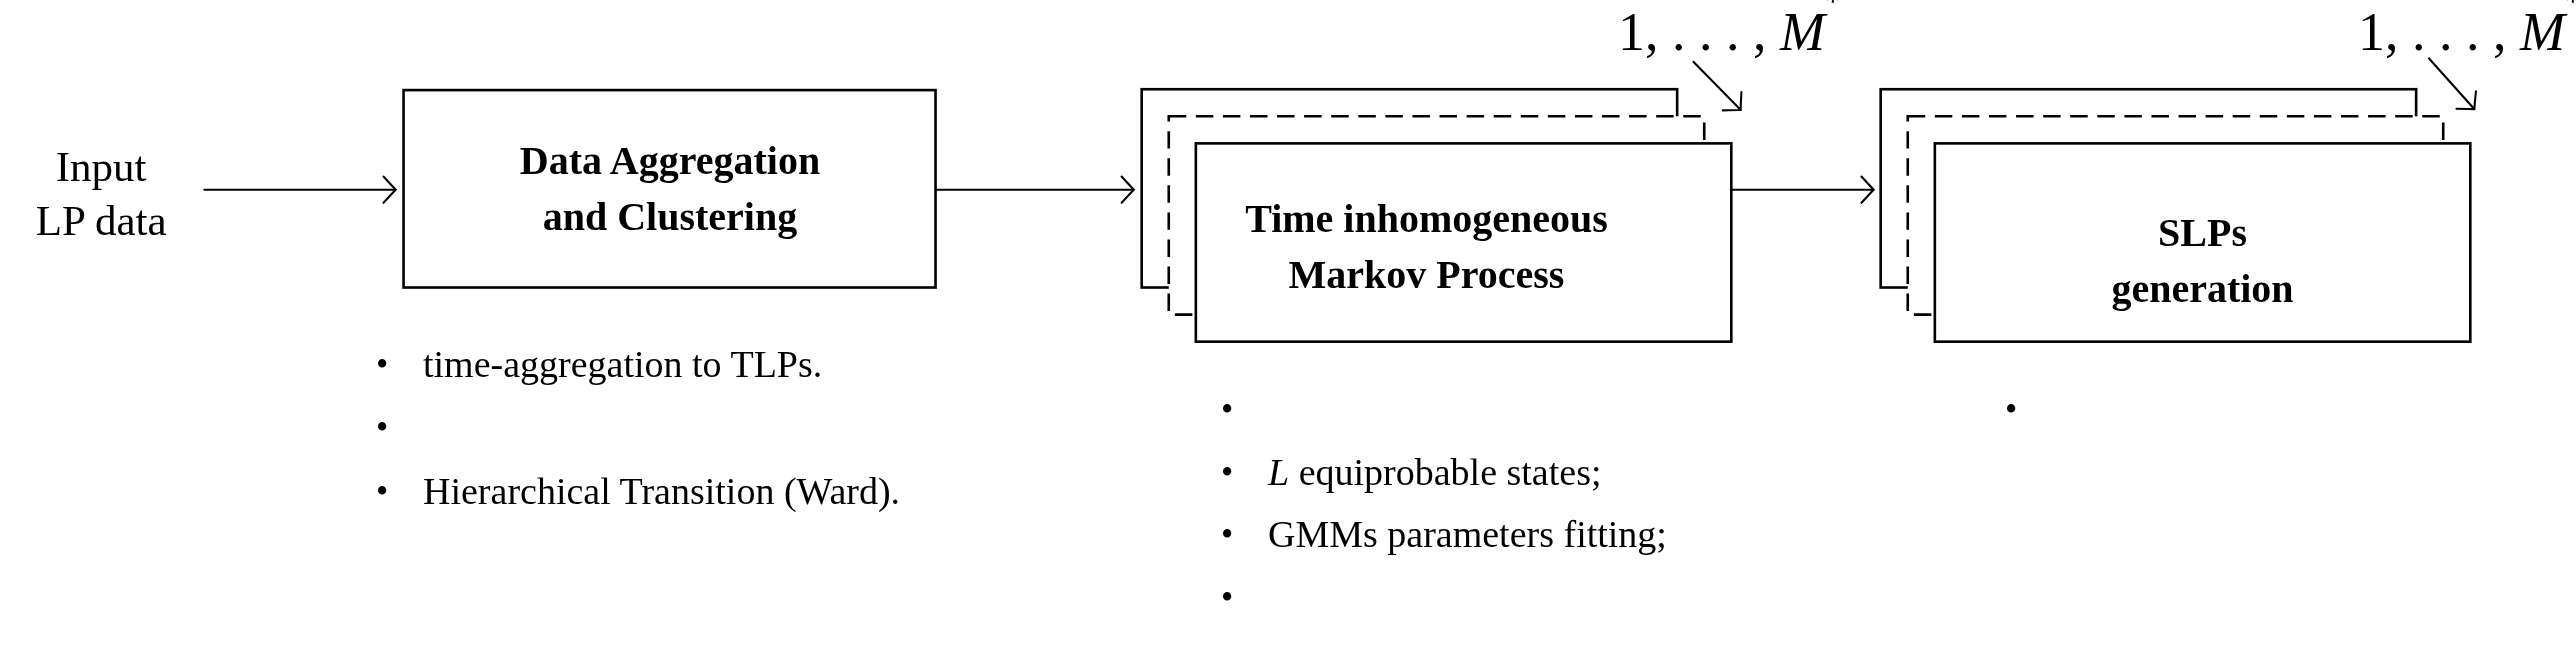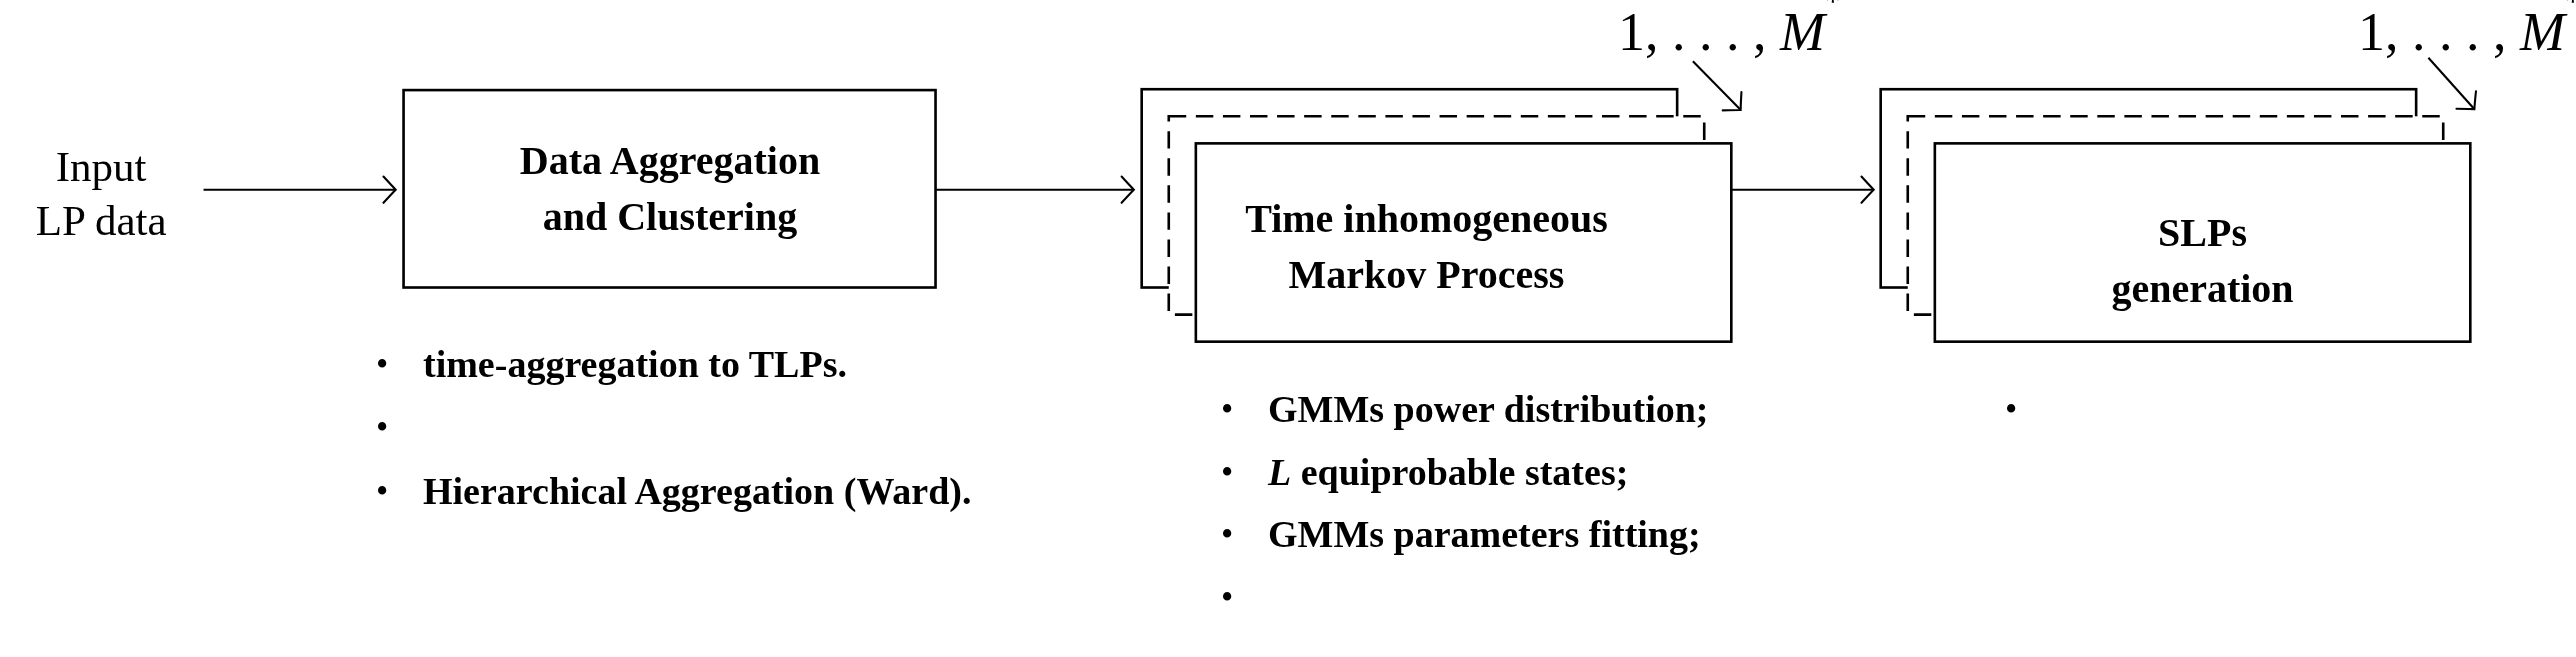--- a/index.html
+++ b/index.html
@@ -48,21 +48,21 @@
     line-height: 0;
   }
 
   .bullet-list { position: absolute; font-size: 38px; line-height: 45px; }
   .list-stage1 { left: 376px; top: 342px; }
   .list-stage2 { left: 1221px; top: 387px; }
   .list-stage3 { left: 2005px; top: 387px; }
   .bullet-item { display: flex; align-items: flex-start; margin-bottom: 17.5px; }
   .list-stage1 .bullet-item { margin-bottom: 18.3px; }
   .bullet-glyph { width: 47px; flex: 0 0 47px; font-size: 35px; line-height: 45px; }
-  .bullet-text { white-space: pre-line; font-weight: bold; }
+  .bullet-text { white-space: pre-line; }
 </style>
 </head>
 <body>
 
 <div class="page">
 
   <svg class="canvas" viewBox="0 0 2949 753" xmlns="http://www.w3.org/2000/svg">
     <defs>
       <marker id="arrowhead-to" markerUnits="userSpaceOnUse" markerWidth="40" markerHeight="40" viewBox="-20 -20 40 40" refX="-1" refY="0" orient="auto">
         <path class="arrowhead-path" d="M -14,-15 Q -4,-4 0,0 Q -4,4 -14,15"></path>
@@ -107,27 +107,26 @@
   <div class="bullet-list list-stage1">
       <div class="bullet-item">
         <span class="bullet-glyph">•</span>
         <span class="bullet-text"><span>time-aggregation to TLPs.</span></span>
       </div>
       <div class="bullet-item">
         <span class="bullet-glyph">•</span>
       </div>
       <div class="bullet-item">
         <span class="bullet-glyph">•</span>
-        <span class="bullet-text"><span>Hierarchical Aggregation (Ward).</span></span>
+        <span class="bullet-text"><span>Hierarchical Transition (Ward).</span></span>
       </div>
     </div>
   <div class="bullet-list list-stage2">
       <div class="bullet-item">
         <span class="bullet-glyph">•</span>
-        <span class="bullet-text"><span>GMMs power distribution;</span></span>
       </div>
       <div class="bullet-item">
         <span class="bullet-glyph">•</span>
         <span class="bullet-text"><span class="it">L</span><span> equiprobable states;</span></span>
       </div>
       <div class="bullet-item">
         <span class="bullet-glyph">•</span>
         <span class="bullet-text"><span>GMMs parameters fitting;</span></span>
       </div>
       <div class="bullet-item">

